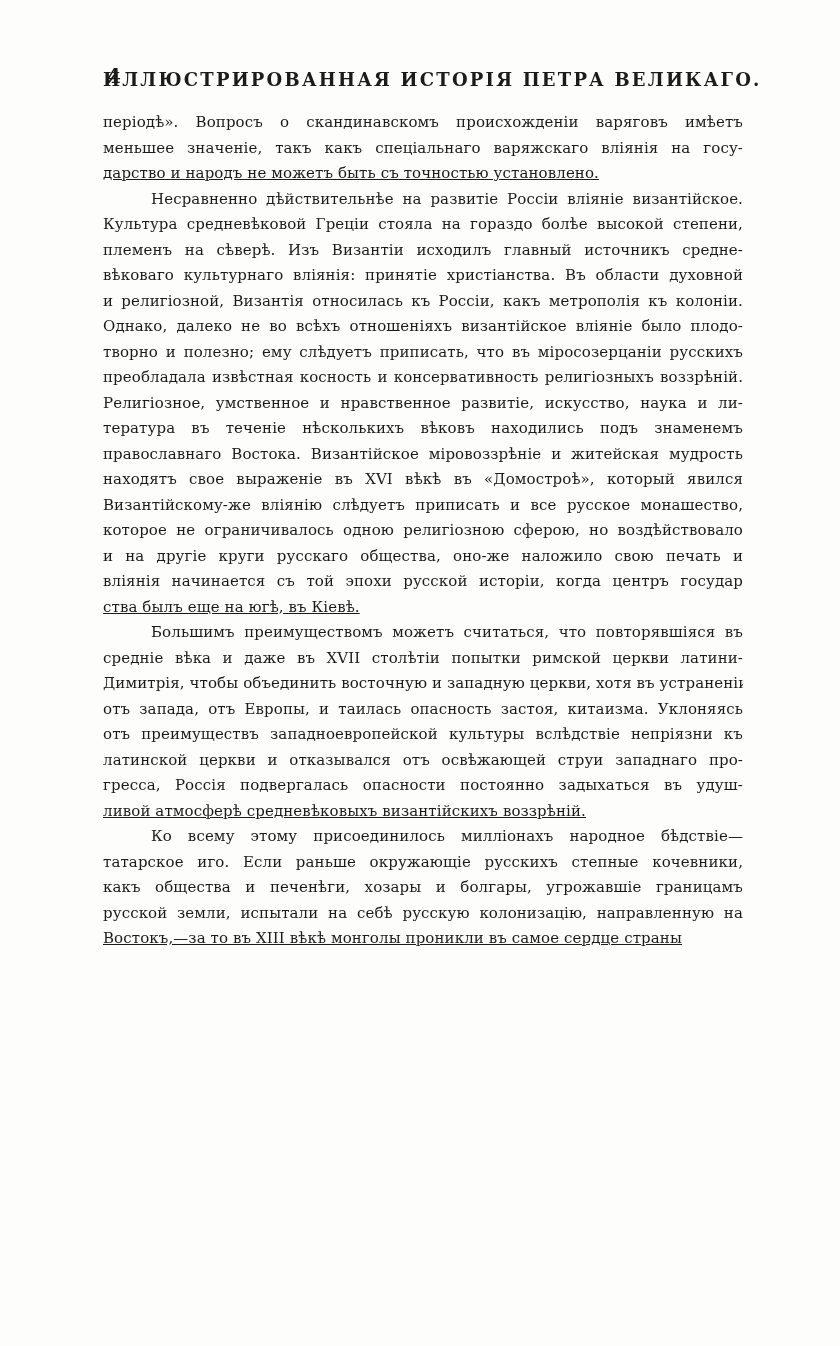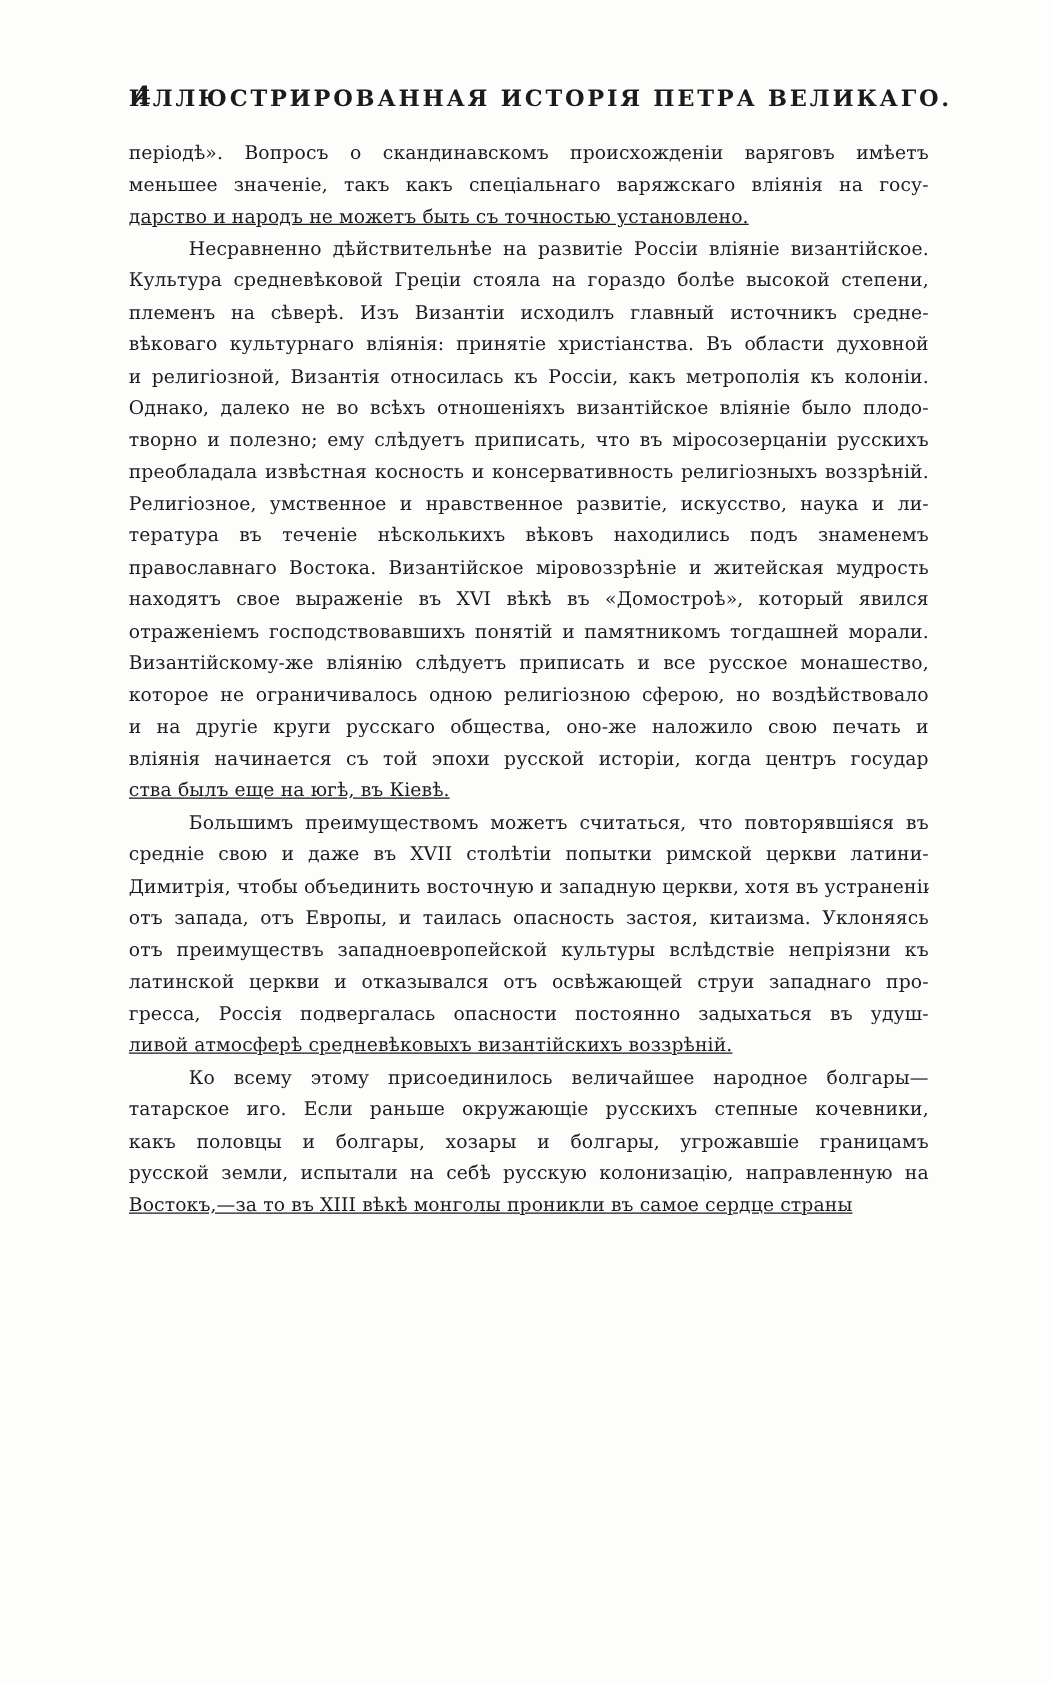--- a/index.html
+++ b/index.html
@@ -95,38 +95,37 @@
         <div class="line">племенъ на сѣверѣ. Изъ Византіи исходилъ главный источникъ средне-</div>
         <div class="line">вѣковаго культурнаго вліянія: принятіе христіанства. Въ области духовной</div>
         <div class="line">и религіозной, Византія относилась къ Россіи, какъ метрополія къ колоніи.</div>
         <div class="line">Однако, далеко не во всѣхъ отношеніяхъ византійское вліяніе было плодо-</div>
         <div class="line">творно и полезно; ему слѣдуетъ приписать, что въ міросозерцаніи русскихъ</div>
         <div class="line">преобладала извѣстная косность и консервативность религіозныхъ воззрѣній.</div>
         <div class="line">Религіозное, умственное и нравственное развитіе, искусство, наука и ли-</div>
         <div class="line">тература въ теченіе нѣсколькихъ вѣковъ находились подъ знаменемъ</div>
         <div class="line">православнаго Востока. Византійское міровоззрѣніе и житейская мудрость</div>
         <div class="line">находятъ свое выраженіе въ XVI вѣкѣ въ «Домостроѣ», который явился</div>
-        <div class="line">отраженіемъ господствовавшихъ понятій и памятникомъ тогдашней морали.</div>
         <div class="line">Византійскому-же вліянію слѣдуетъ приписать и все русское монашество,</div>
         <div class="line">которое не ограничивалось одною религіозною сферою, но воздѣйствовало</div>
         <div class="line">и на другіе круги русскаго общества, оно-же наложило свою печать и</div>
         <div class="line">вліянія начинается съ той эпохи русской исторіи, когда центръ государ</div>
         <div class="line last">ства былъ еще на югѣ, въ Кіевѣ.</div>
       </div>
       <div class="paragraph">
         <div class="line first-indent">Большимъ преимуществомъ можетъ считаться, что повторявшіяся въ</div>
-        <div class="line">средніе свою и даже въ XVII столѣтіи попытки римской церкви латини-</div>
+        <div class="line">средніе вѣка и даже въ XVII столѣтіи попытки римской церкви латини-</div>
         <div class="line">Димитрія, чтобы объединить восточную и западную церкви, хотя въ устраненіи</div>
         <div class="line">отъ запада, отъ Европы, и таилась опасность застоя, китаизма. Уклоняясь</div>
         <div class="line">отъ преимуществъ западноевропейской культуры вслѣдствіе непріязни къ</div>
         <div class="line">латинской церкви и отказывался отъ освѣжающей струи западнаго про-</div>
         <div class="line">гресса, Россія подвергалась опасности постоянно задыхаться въ удуш-</div>
         <div class="line last">ливой атмосферѣ средневѣковыхъ византійскихъ воззрѣній.</div>
       </div>
       <div class="paragraph">
-        <div class="line first-indent">Ко всему этому присоединилось величайшее народное болгары—</div>
+        <div class="line first-indent">Ко всему этому присоединилось милліонахъ народное бѣдствіе—</div>
         <div class="line">татарское иго. Если раньше окружающіе русскихъ степные кочевники,</div>
-        <div class="line">какъ половцы и болгары, хозары и болгары, угрожавшіе границамъ</div>
+        <div class="line">какъ общества и печенѣги, хозары и болгары, угрожавшіе границамъ</div>
         <div class="line">русской земли, испытали на себѣ русскую колонизацію, направленную на</div>
         <div class="line last">Востокъ,—за то въ XIII вѣкѣ монголы проникли въ самое сердце страны</div>
       </div>
     </div>
 </div>
 
 </body></html>

